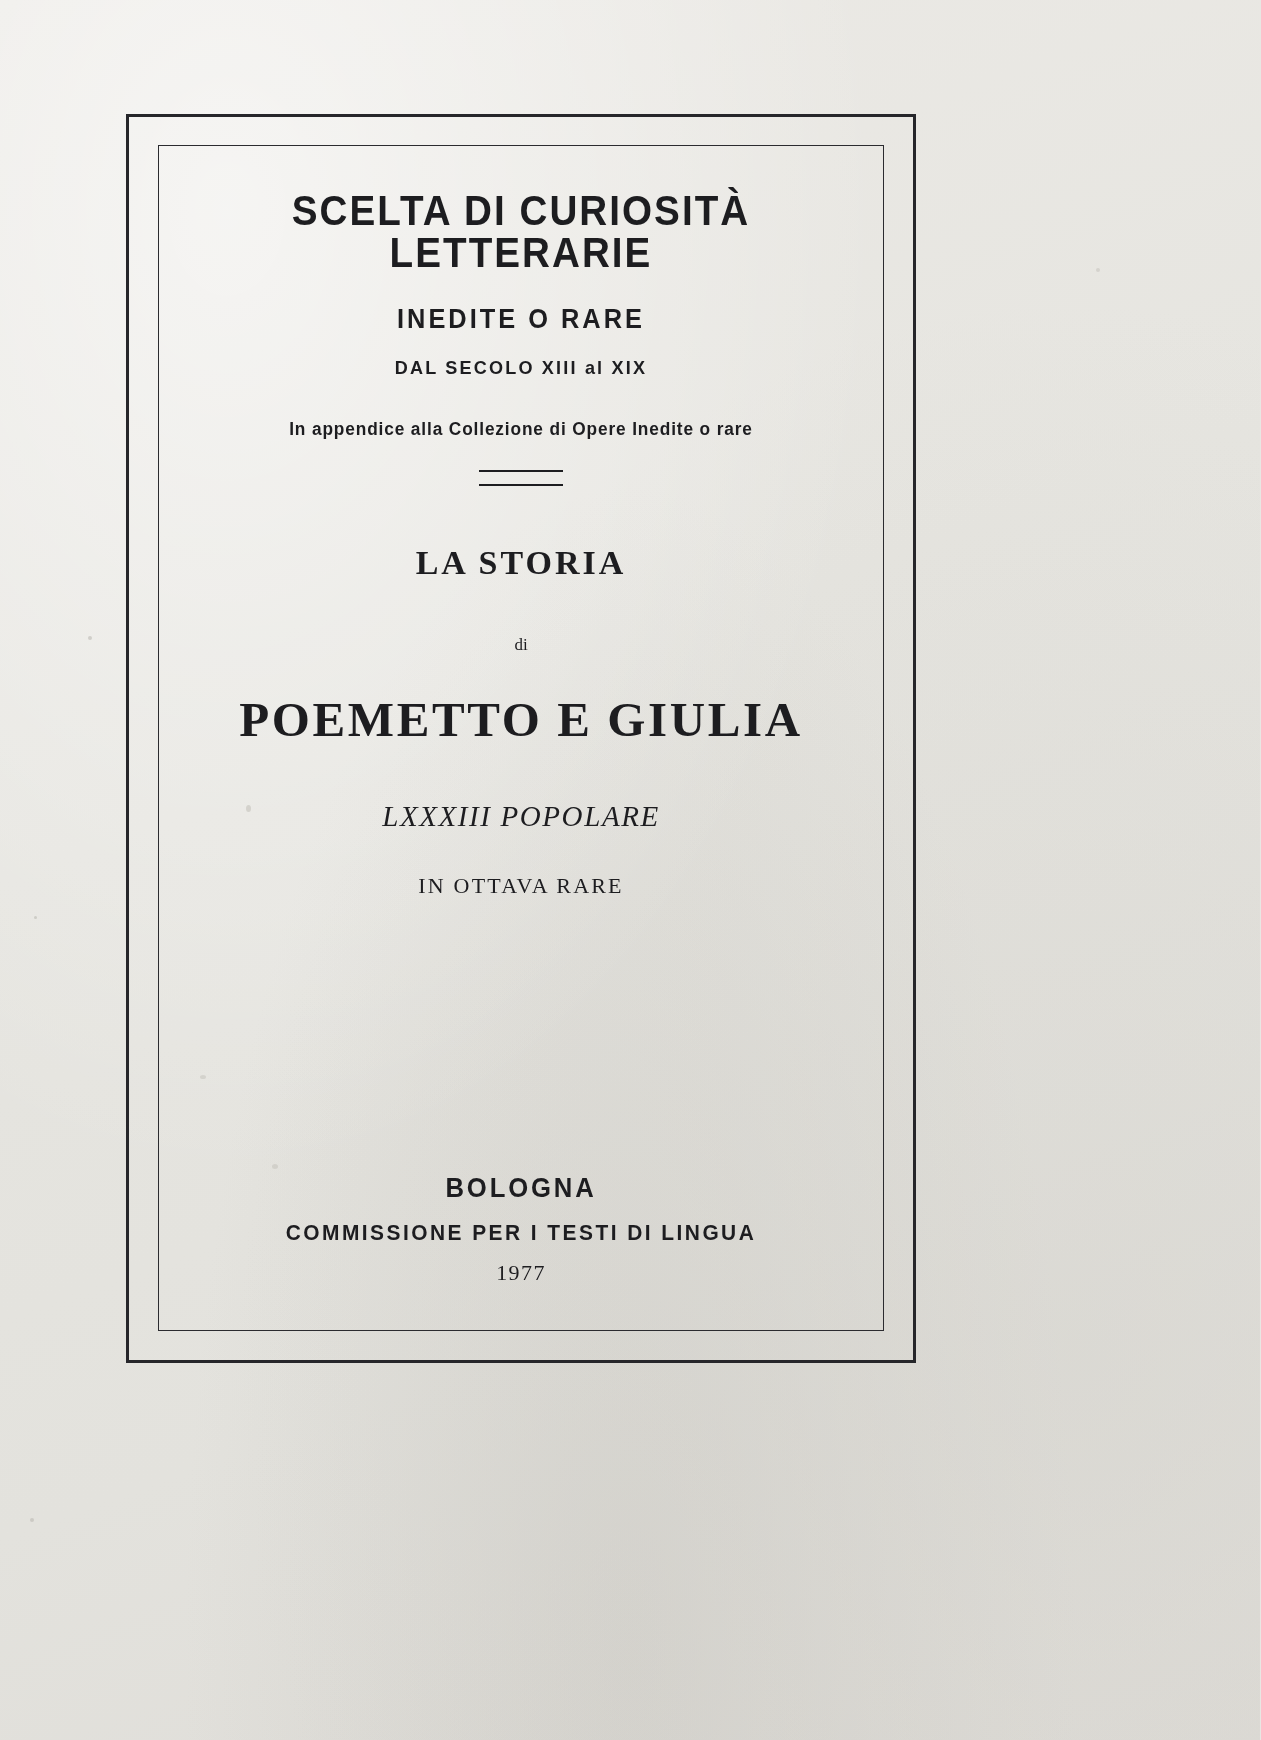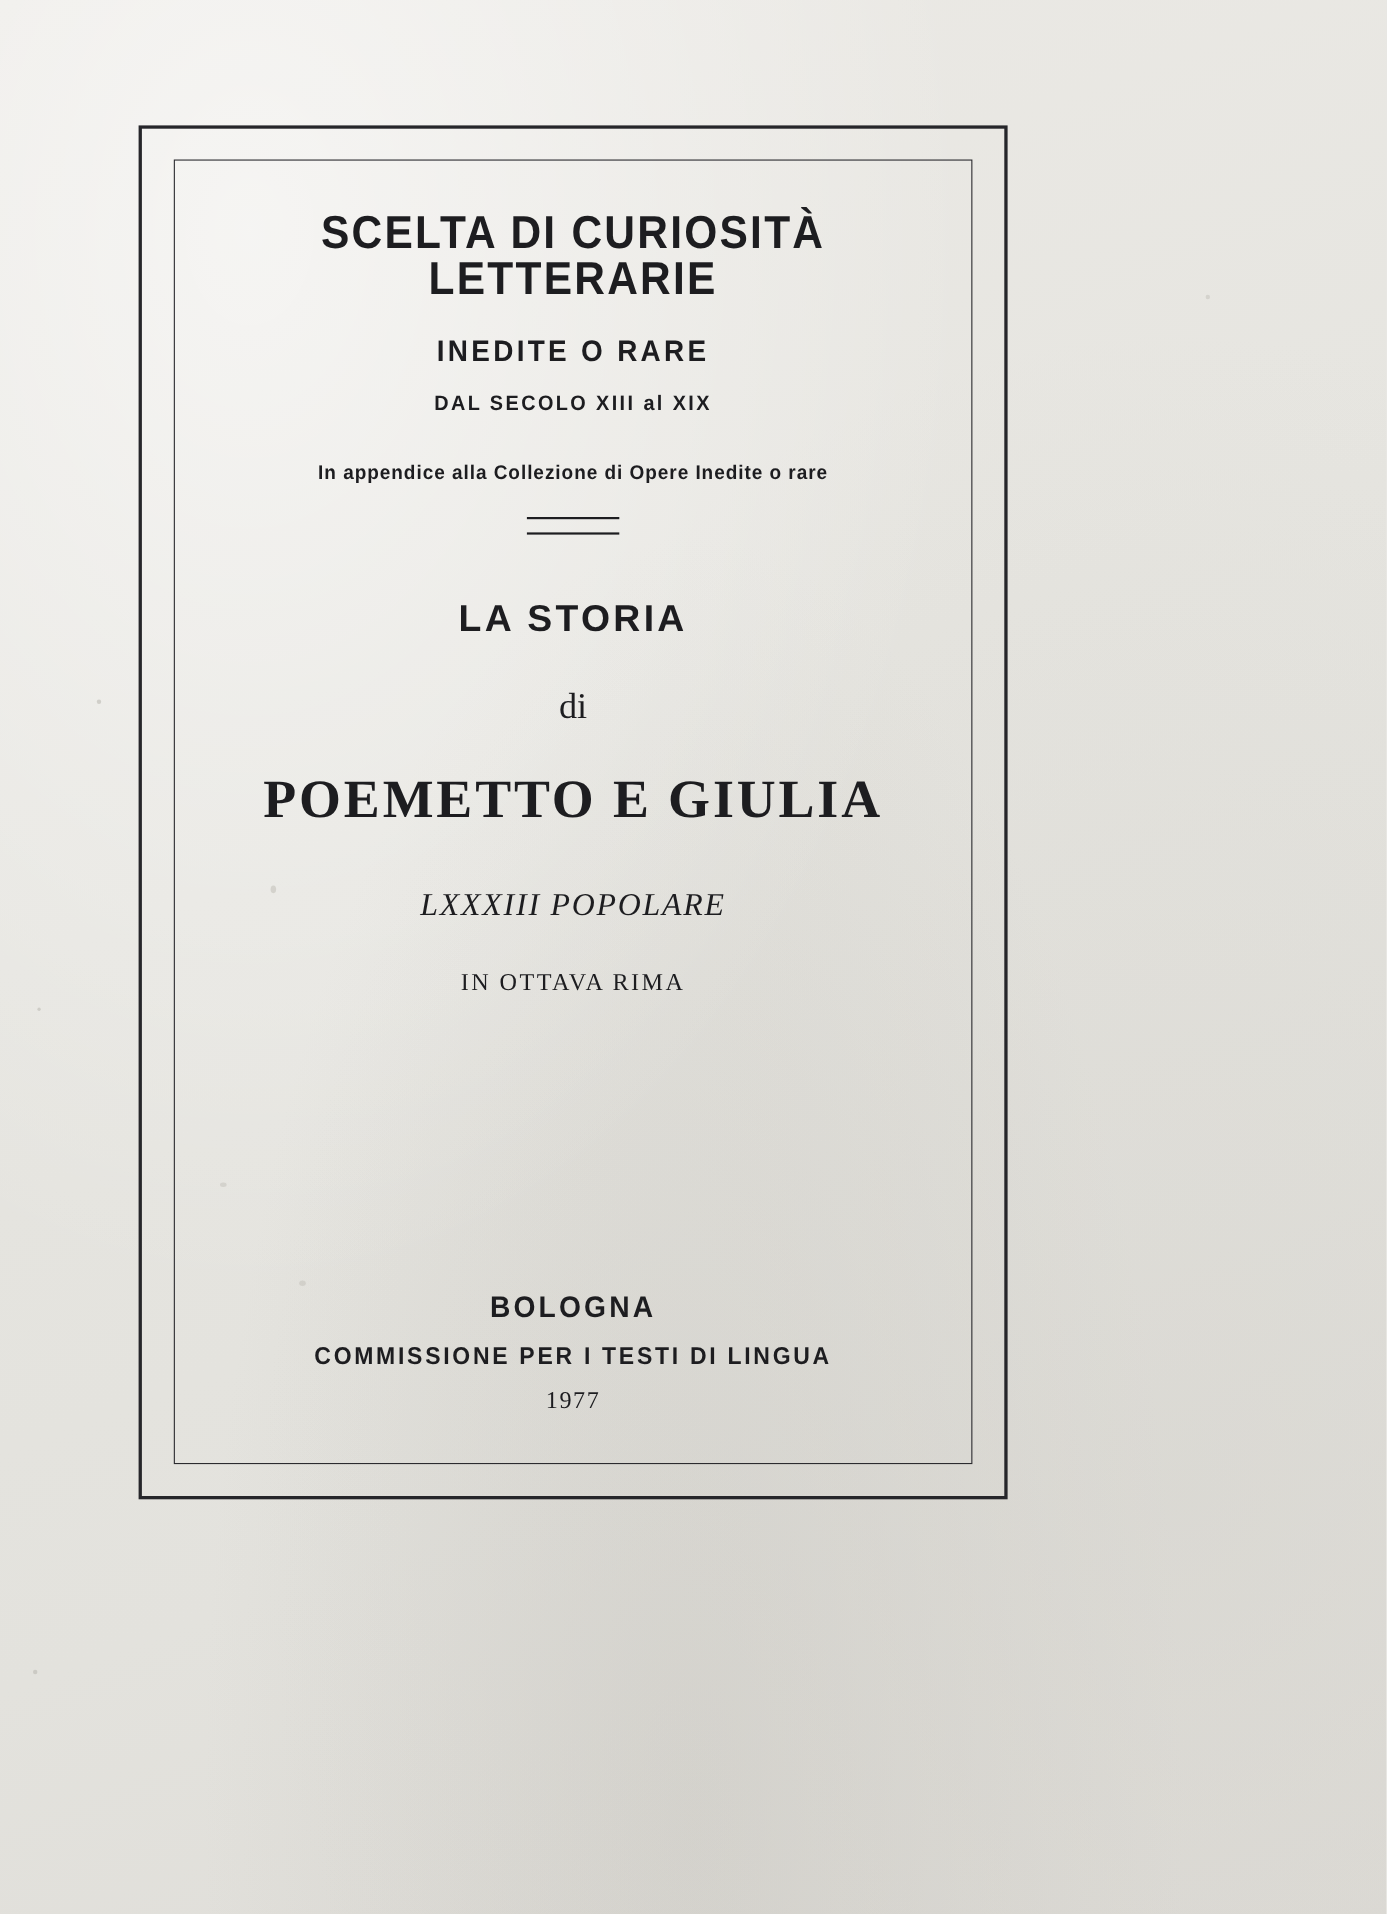--- a/index.html
+++ b/index.html
@@ -109,30 +109,30 @@
     margin-top: 12px;
   }
   .rule-2 {
     width: 84px;
     height: 2px;
     background: #1d1d20;
     margin: 12px auto 0;
   }
 
   .work-la-storia {
-    font-family: Liberation Sans, sans-serif;
+    font-family: Liberation Serif, serif;
     font-weight: 700;
     font-size: 34px;
     letter-spacing: 3px;
     margin-top: 58px;
   }
   .work-di {
     font-family: "Liberation Serif", serif;
-    font-size: 33px;
-    margin-top: 42px;
+    font-size: 17px;
+    margin-top: 53px;
     text-align: center;
   }
   .work-main {
     font-family: "Liberation Serif", serif;
     font-weight: 700;
     font-size: 49px;
     letter-spacing: 2.6px;
     margin-top: 36px;
   }
   .work-genre {
@@ -204,21 +204,21 @@
 
         <div class="appendix">In appendice alla Collezione di Opere Inedite o rare</div>
 
         <div class="rule"></div>
         <div class="rule-2"></div>
 
         <div class="work-la-storia">LA STORIA</div>
         <div class="work-di">di</div>
         <div class="work-main">POEMETTO E GIULIA</div>
         <div class="work-genre">LXXXIII POPOLARE</div>
-        <div class="work-form">IN OTTAVA RIMA</div>
+        <div class="work-form">IN OTTAVA RARE</div>
 
       </div>
 
       <div class="imprint">
         <div class="imprint-city">BOLOGNA</div>
         <div class="imprint-pub">COMMISSIONE PER I TESTI DI LINGUA</div>
         <div class="imprint-year">1977</div>
       </div>
 
     </div>

